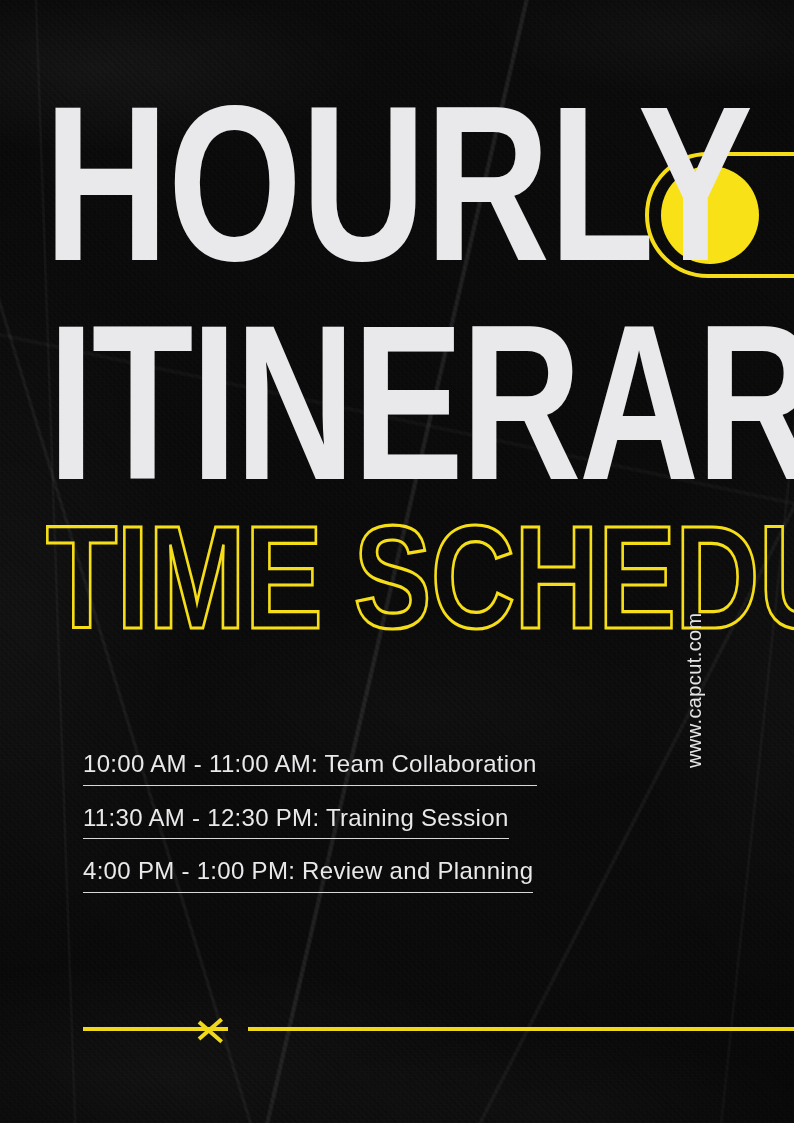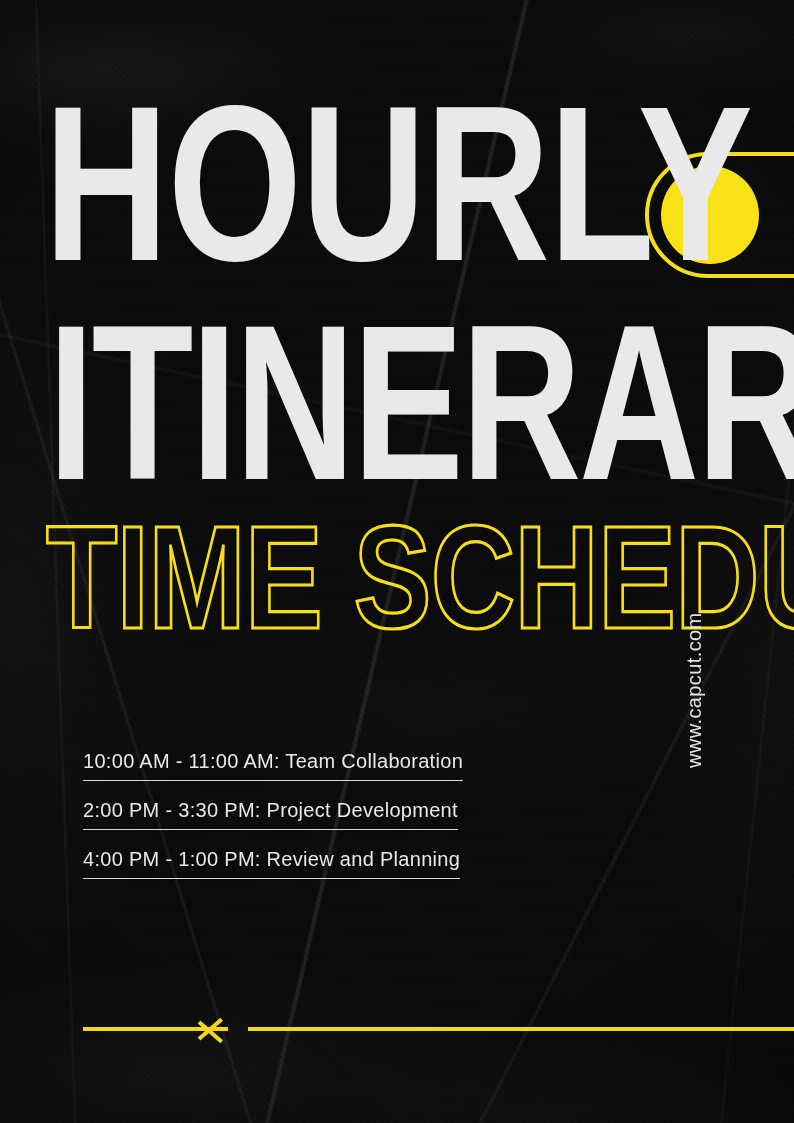--- a/index.html
+++ b/index.html
@@ -127,21 +127,21 @@
   
   .schedule {
     position: absolute;
     left: 83px;
     top: 750px;
     width: 560px;
   }
   .sched-item {
     display: block;
     font-family: "Liberation Sans", sans-serif;
-    font-size: 20px;
+    font-size: 24px;
     font-weight: 300;
     letter-spacing: .3px;
     color: #e9e8ea;
     padding-bottom: 7px;
     margin-bottom: 18px;
     border-bottom: 1.6px solid #d8d8d8;
     width: max-content;
     max-width: 560px;
     line-height: 1.15;
   }
@@ -232,21 +232,21 @@
   </div>
 
   <div class="headline">
     <div class="hl-line hl-hourly">HOURLY</div>
     <div class="hl-line hl-itinerary">ITINERARY</div>
     <div class="hl-line hl-schedule">TIME SCHEDULE</div>
   </div>
 
   <div class="schedule">
     <div class="sched-item">10:00 AM - 11:00 AM: Team Collaboration</div>
-    <div class="sched-item">2:00 PM - 3:30 PM: Project Development</div>
+    <div class="sched-item">11:30 AM - 12:30 PM: Training Session</div>
     <div class="sched-item">4:00 PM - 1:00 PM: Review and Planning</div>
   </div>
 
   <div class="site-url">www.capcut.com</div>
 
   <div class="bottom-rule">
     <div class="arrow-shaft"></div>
     <div class="arrow-head"></div>
     <div class="tail-line"></div>
   </div>

